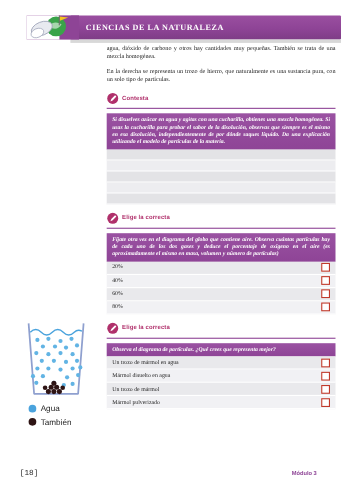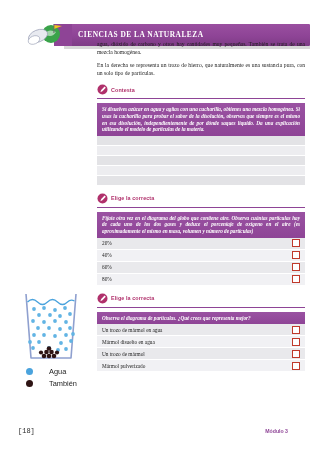--- a/index.html
+++ b/index.html
@@ -19,21 +19,21 @@
   .page {
     position: absolute;
     inset: 0;
     background: #ffffff;
   }
 
   
   .header {
     position: absolute;
     left: 24px;
-    top: 24px;
+    top: 14px;
     right: 10px;
     height: 32px;
   }
   .header-bar {
     position: absolute;
     left: 40px;
     top: 0;
     right: 0;
     height: 22px;
     background: linear-gradient(to bottom, #9a4fa0 0%, #8e4496 55%, #7e3c86 100%);
@@ -169,21 +169,21 @@
   }
   .beaker { display: block; }
 
   .legend {
     margin-top: 5px;
     margin-left: 12px;
   }
   .legend-item {
     display: flex;
     align-items: center;
-    gap: 16px;
+    gap: 4px;
     margin-bottom: 3px;
   }
   .legend-dot {
     width: 7px;
     height: 7px;
     border-radius: 50%;
     flex: 0 0 7px;
   }
   .legend-dot.agua { background: #4aa3dd; }
   .legend-dot.marmol { background: #2e1414; }

